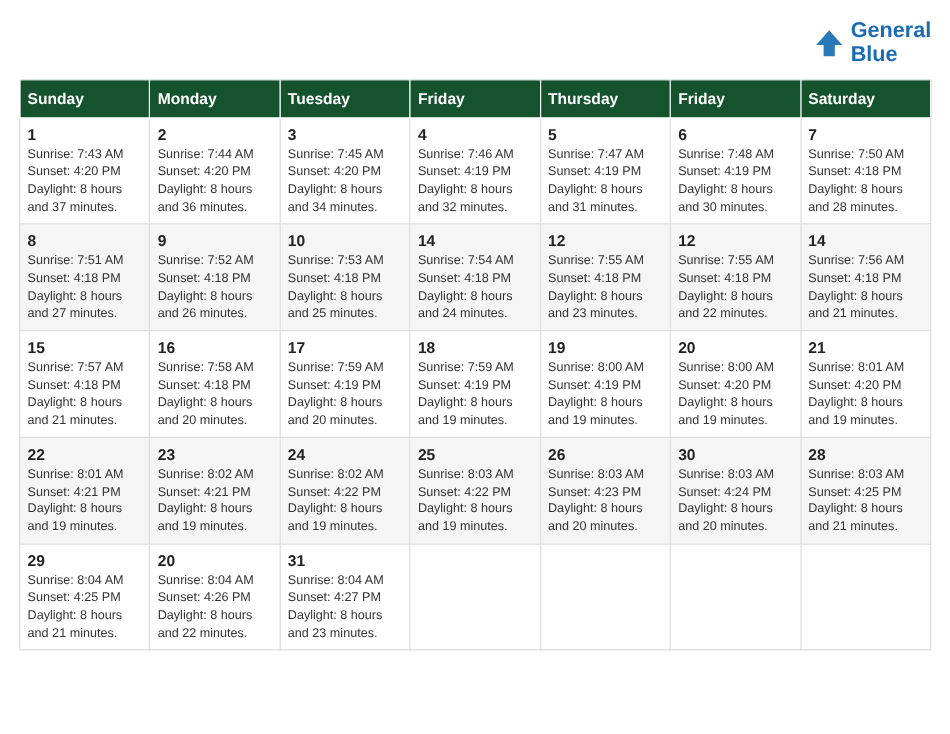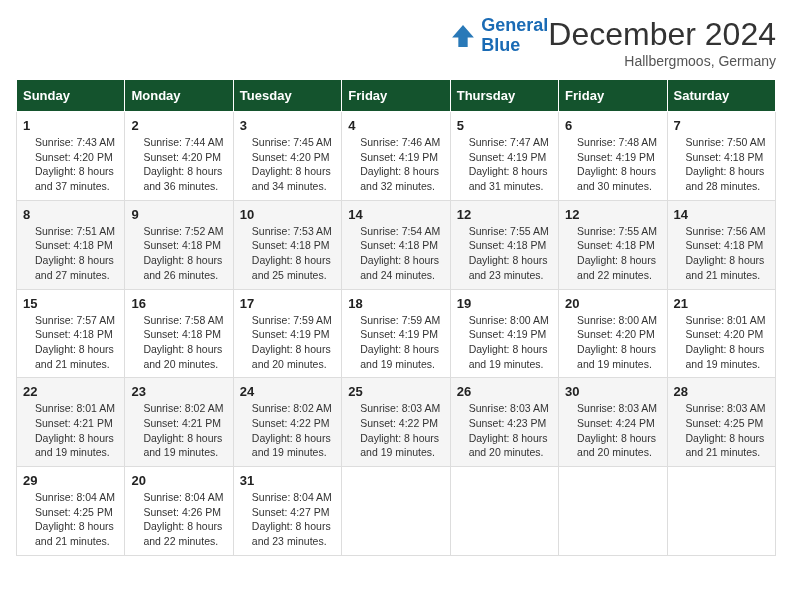--- a/index.html
+++ b/index.html
@@ -75,42 +75,37 @@
       font-size: 13px;
       font-weight: bold;
       display: block;
       margin-bottom: 2px;
       color: #222;
     }
     .day-detail {
       color: #333;
       line-height: 1.4;
       font-size: 10.5px;
-      margin-left: 12px;
     }
     .empty-cell {
       background: #fff !important;
     }
   </style>
 </head>
 <body>
 
 <div class="header-area">
   <div class="logo">
     <svg class="logo-icon" viewBox="0 0 36 36">
       <polygon points="18,4 32,20 24,20 24,32 12,32 12,20 4,20" fill="#2979b8"></polygon>
     </svg>
     <div class="logo-text">
       <div><span>General</span></div>
       <div><span>Blue</span></div>
     </div>
-  </div>
-  <div class="title-area">
-    <div class="month-title">December 2024</div>
-    <div class="location">Hallbergmoos, Germany</div>
   </div>
 </div>
 
 <table>
   <thead>
     <tr>
       <th>Sunday</th>
       <th>Monday</th>
       <th>Tuesday</th>
       <th>Friday</th>

